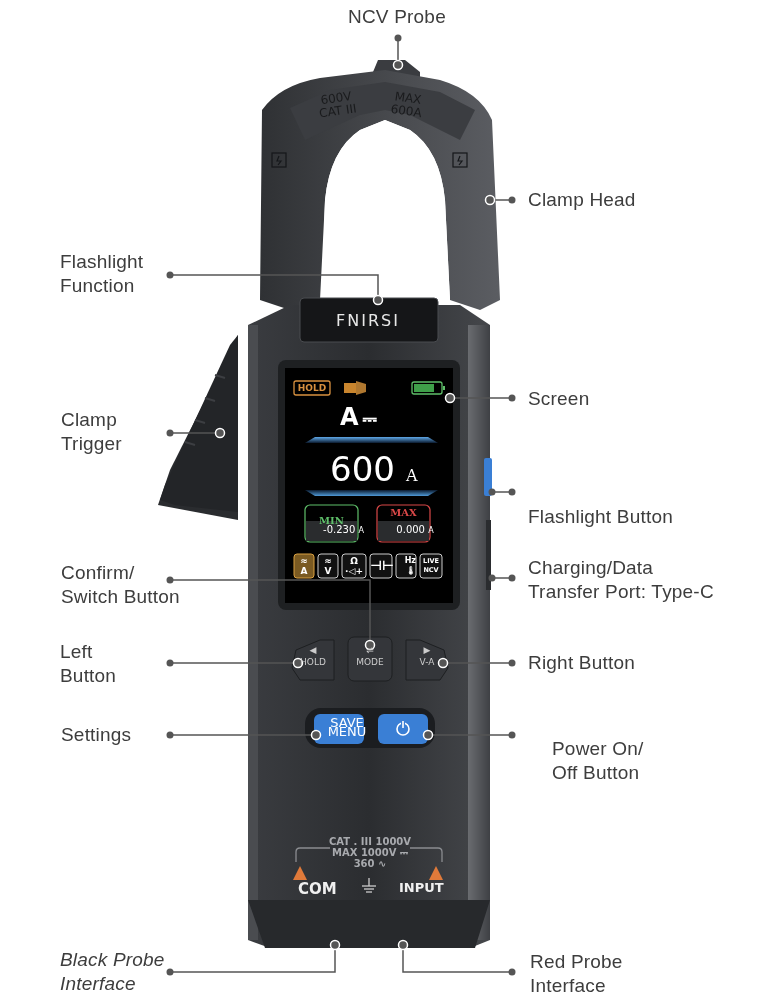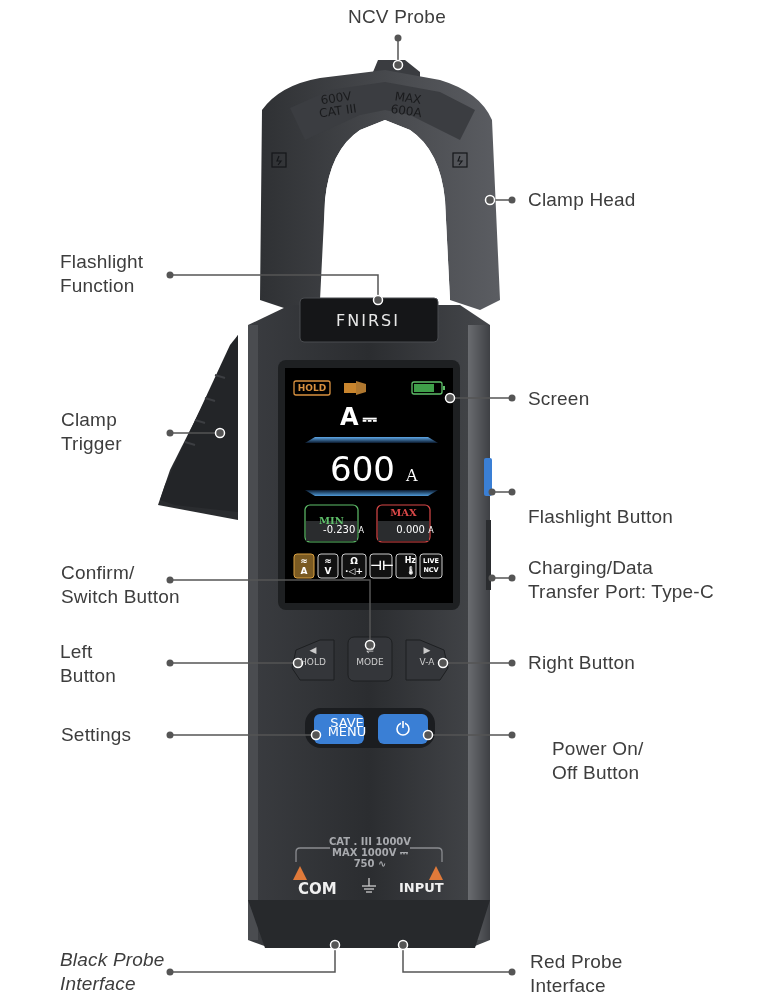--- a/index.html
+++ b/index.html
@@ -209,21 +209,21 @@
 <div class="dev-text" style="position:absolute;left:406px;top:644px;width:42px;text-align:center;color:#ccc;font-size:9px;line-height:12px;">▶<br><span>V-A</span></div>
 <div class="dev-text" style="position:absolute;left:314px;top:718px;width:66px;text-align:center;color:#fff;font-size:13px;line-height:9px;">
   <div>SAVE</div>
     <div>MENU</div>
 </div>
 <div style="position:absolute;left:378px;top:714px;width:50px;height:30px;"></div>
 
 <div class="dev-text" style="position:absolute;left:320px;top:836px;width:100px;text-align:center;color:#a8aaae;font-size:10px;line-height:11px;font-weight:bold;">
   <div>CAT . III 1000V</div>
   <div>MAX 1000V ⎓</div>
-  <div>750 ∿</div>
+  <div>360 ∿</div>
 </div>
 <div class="dev-text" style="position:absolute;left:298px;top:880px;color:#f0f0f0;font-size:15px;font-weight:bold;">COM</div>
 <div class="dev-text" style="position:absolute;left:399px;top:880px;color:#f0f0f0;font-size:13px;font-weight:bold;">INPUT</div>
 
 <div class="label" style="left:348px;top:5px;">NCV Probe</div>
 <div class="label" style="left:528px;top:188px;">Clamp Head</div>
 <div class="label" style="left:60px;top:250px;">Flashlight
 Function</div>
 <div class="label" style="left:528px;top:387px;">Screen</div>
 <div class="label" style="left:61px;top:408px;">Clamp

